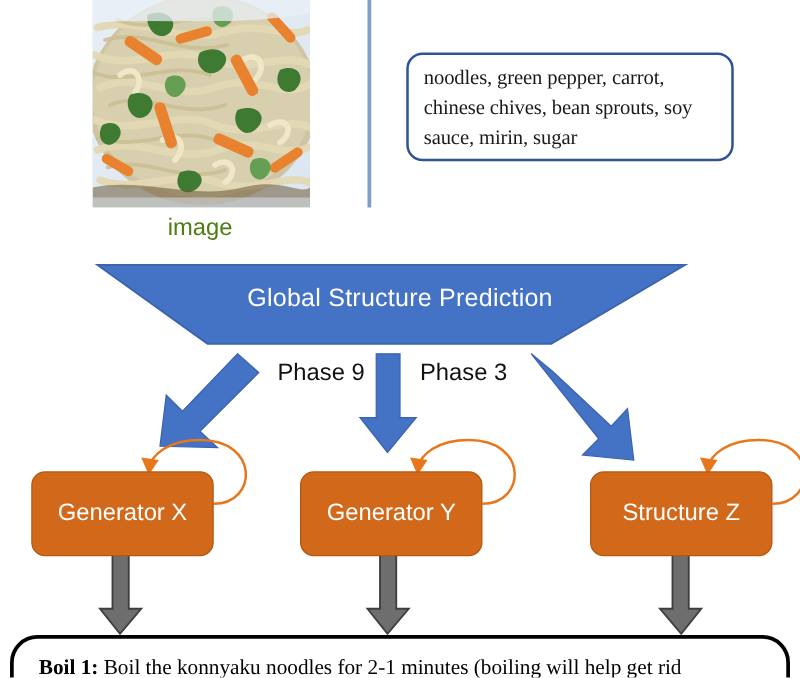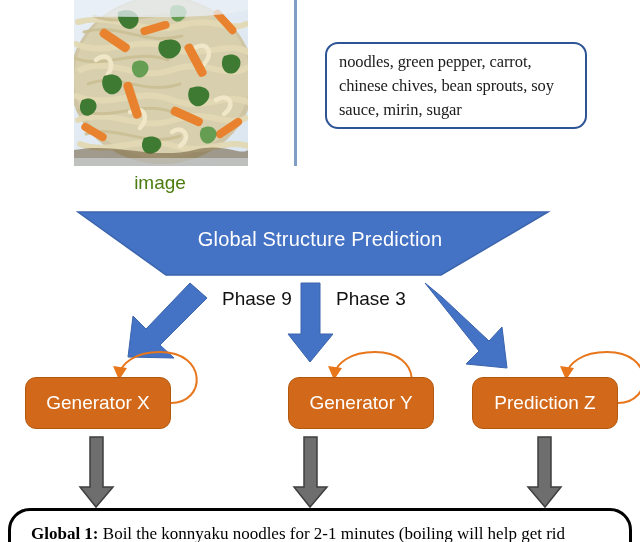--- a/index.html
+++ b/index.html
@@ -56,27 +56,27 @@
   }
   .phase1{left:92px;}
   .phase2{left:222px;}
   .phase3{left:336px;text-align:right;}
 
   
   .arrows{position:absolute;left:0;top:0;width:640px;height:542px;}
 
   
   .gen{
-    position:absolute;top:377px;height:52px;
+    position:absolute;top:377px;height:68px;
     background:#d2691a;border:1.5px solid #b3590f;border-radius:11px;
     display:flex;align-items:center;justify-content:center;
     color:#ffffff;font-size:19px;box-sizing:border-box;
   }
   .genX{left:25px;width:146px;}
-  .genY{left:240px;width:146px;margin-left:48px;}
+  .genY{left:240px;width:146px;}
   .genZ{left:472px;width:146px;}
 
   
   .outbox{
     position:absolute;left:8px;top:508px;width:624px;height:70px;
     border:3.5px solid #000000;border-radius:22px;background:#ffffff;
     box-sizing:border-box;
   }
   .outtext{
     position:absolute;left:20px;top:12px;width:590px;
@@ -210,20 +210,20 @@
     </g>
   </svg>
 
   <div class="gen genX">
     <span>Generator X</span>
   </div>
   <div class="gen genY">
     <span>Generator Y</span>
   </div>
   <div class="gen genZ">
-    <span>Prediction Z</span>
+    <span>Structure Z</span>
   </div>
 
   <div class="outbox">
-    <div class="outtext"><b>Global 1:</b><span> Boil the konnyaku noodles for 2-1 minutes (boiling will help get rid</span></div>
+    <div class="outtext"><b>Boil 1:</b><span> Boil the konnyaku noodles for 2-1 minutes (boiling will help get rid</span></div>
   </div>
 
 </div>
 
 </body></html>

